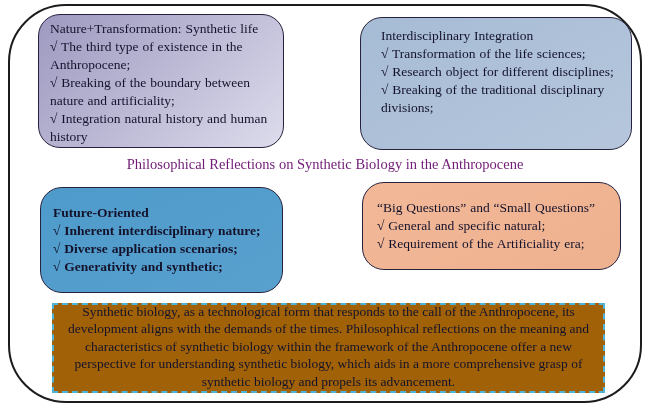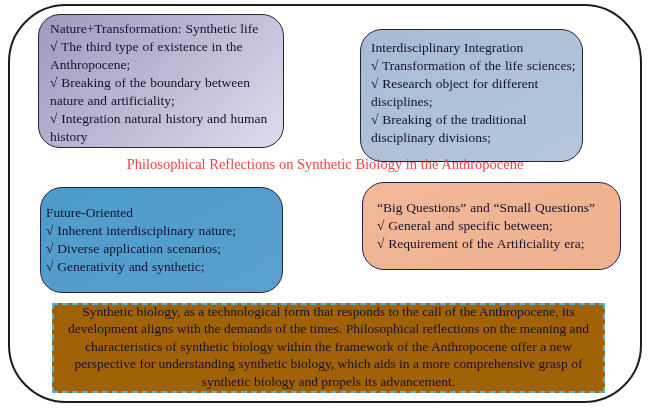--- a/index.html
+++ b/index.html
@@ -15,39 +15,40 @@
     position:absolute;border:1.5px solid #26223e;border-radius:22px;
     font-size:13.5px;line-height:18px;box-sizing:border-box;
   }
   .box .bullet, .box .box-title{word-spacing:0.5px;}
   .box-tl{
     left:38px;top:14px;width:246px;height:134px;
     background:linear-gradient(135deg,#9e99c0 0%,#b9b6d3 45%,#dddcec 100%);
     padding:5px 8px 0 11px;
   }
   .box-tr{
-    left:360px;top:29px;width:223px;height:133px;
+    left:360px;top:17px;width:272px;height:133px;
     background:linear-gradient(150deg,#a6bbd5 0%,#b6c7dc 100%);
-    padding:9px 6px 0 10px;
+    padding:9px 6px 0 20px;
   }
   .box-bl{
     left:40px;top:187px;width:243px;height:106px;
     background:linear-gradient(150deg,#4e9bcb 0%,#58a0ce 100%);
     display:flex;flex-direction:column;justify-content:center;
-    padding:0 8px 0 5px;
+    padding:0 8px 0 12px;
+    font-weight:bold;
   }
   .box-br{
     left:362px;top:182px;width:259px;height:88px;
     background:linear-gradient(150deg,#f2b897 0%,#eeb190 100%);
     display:flex;flex-direction:column;justify-content:center;
     padding:0 6px 0 14px;
   }
   .center-title{
     position:absolute;left:0;top:154px;width:650px;text-align:center;
-    color:#ef4444;font-size:14.5px;line-height:20px;
+    color:#701a75;font-size:14.5px;line-height:20px;
   }
   .summary-box{
     position:absolute;left:52px;top:303px;width:553px;height:90px;
     border:2px dashed #4db3d8;background:#a16207;box-sizing:border-box;
     display:flex;align-items:flex-end;justify-content:center;
     padding:1px 7px;
   }
   .summary-text{
     font-size:13.5px;line-height:17.4px;text-align:center;width:100%;
   }
@@ -84,21 +85,21 @@
     <div>
         <div class="bullet">√ Inherent interdisciplinary nature;</div>
         <div class="bullet">√ Diverse application scenarios;</div>
         <div class="bullet">√ Generativity and synthetic;</div>
       </div>
   </div>
 
   <div class="box box-br">
     <div class="box-title">“Big Questions” and “Small Questions”</div>
     <div>
-        <div class="bullet">√ General and specific between;</div>
+        <div class="bullet">√ General and specific natural;</div>
         <div class="bullet">√ Requirement of the Artificiality era;</div>
       </div>
   </div>
 
   <div class="summary-box">
     <div class="summary-text">Synthetic biology, as a technological form that responds to the call of the Anthropocene, its development aligns with the demands of the times. Philosophical reflections on the meaning and characteristics of synthetic biology within the framework of the Anthropocene offer a new perspective for understanding synthetic biology, which aids in a more comprehensive grasp of synthetic biology and propels its advancement.</div>
   </div>
 
 </div>
 

